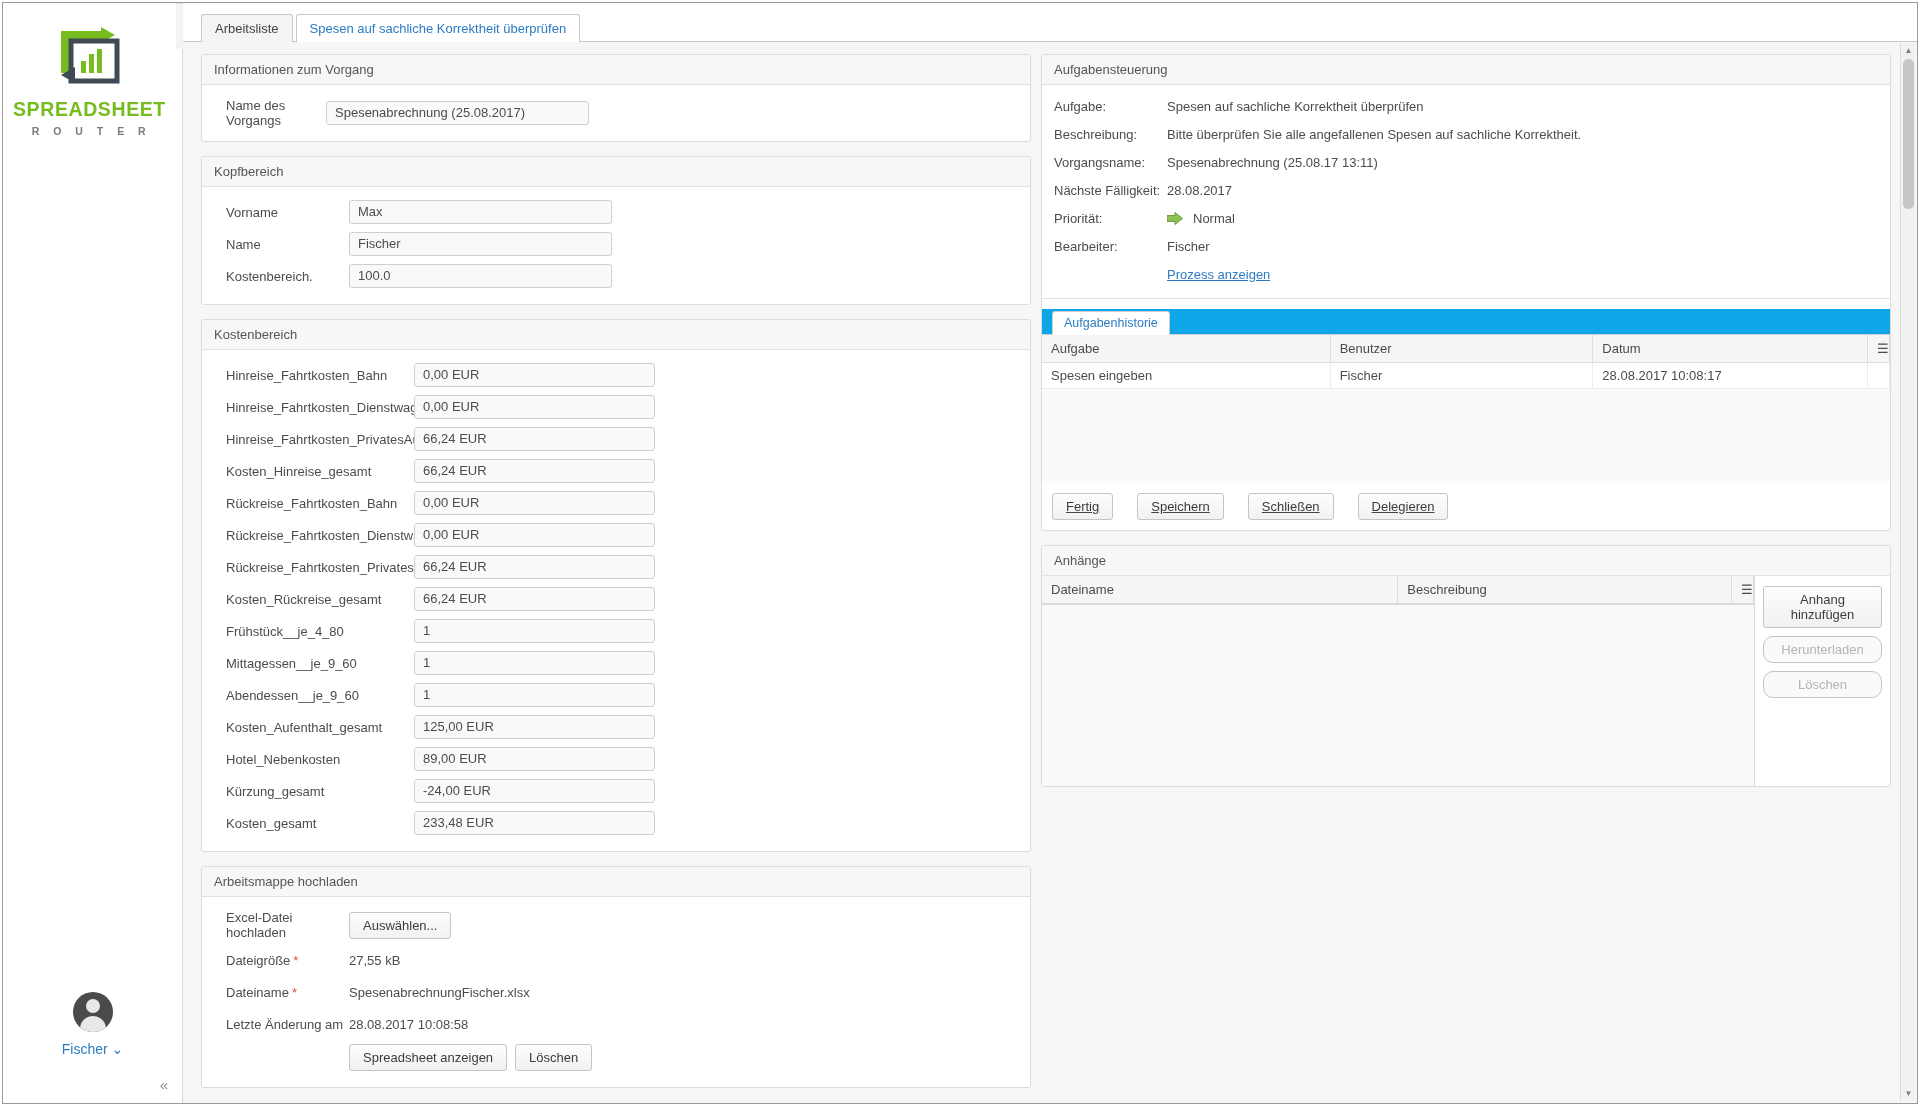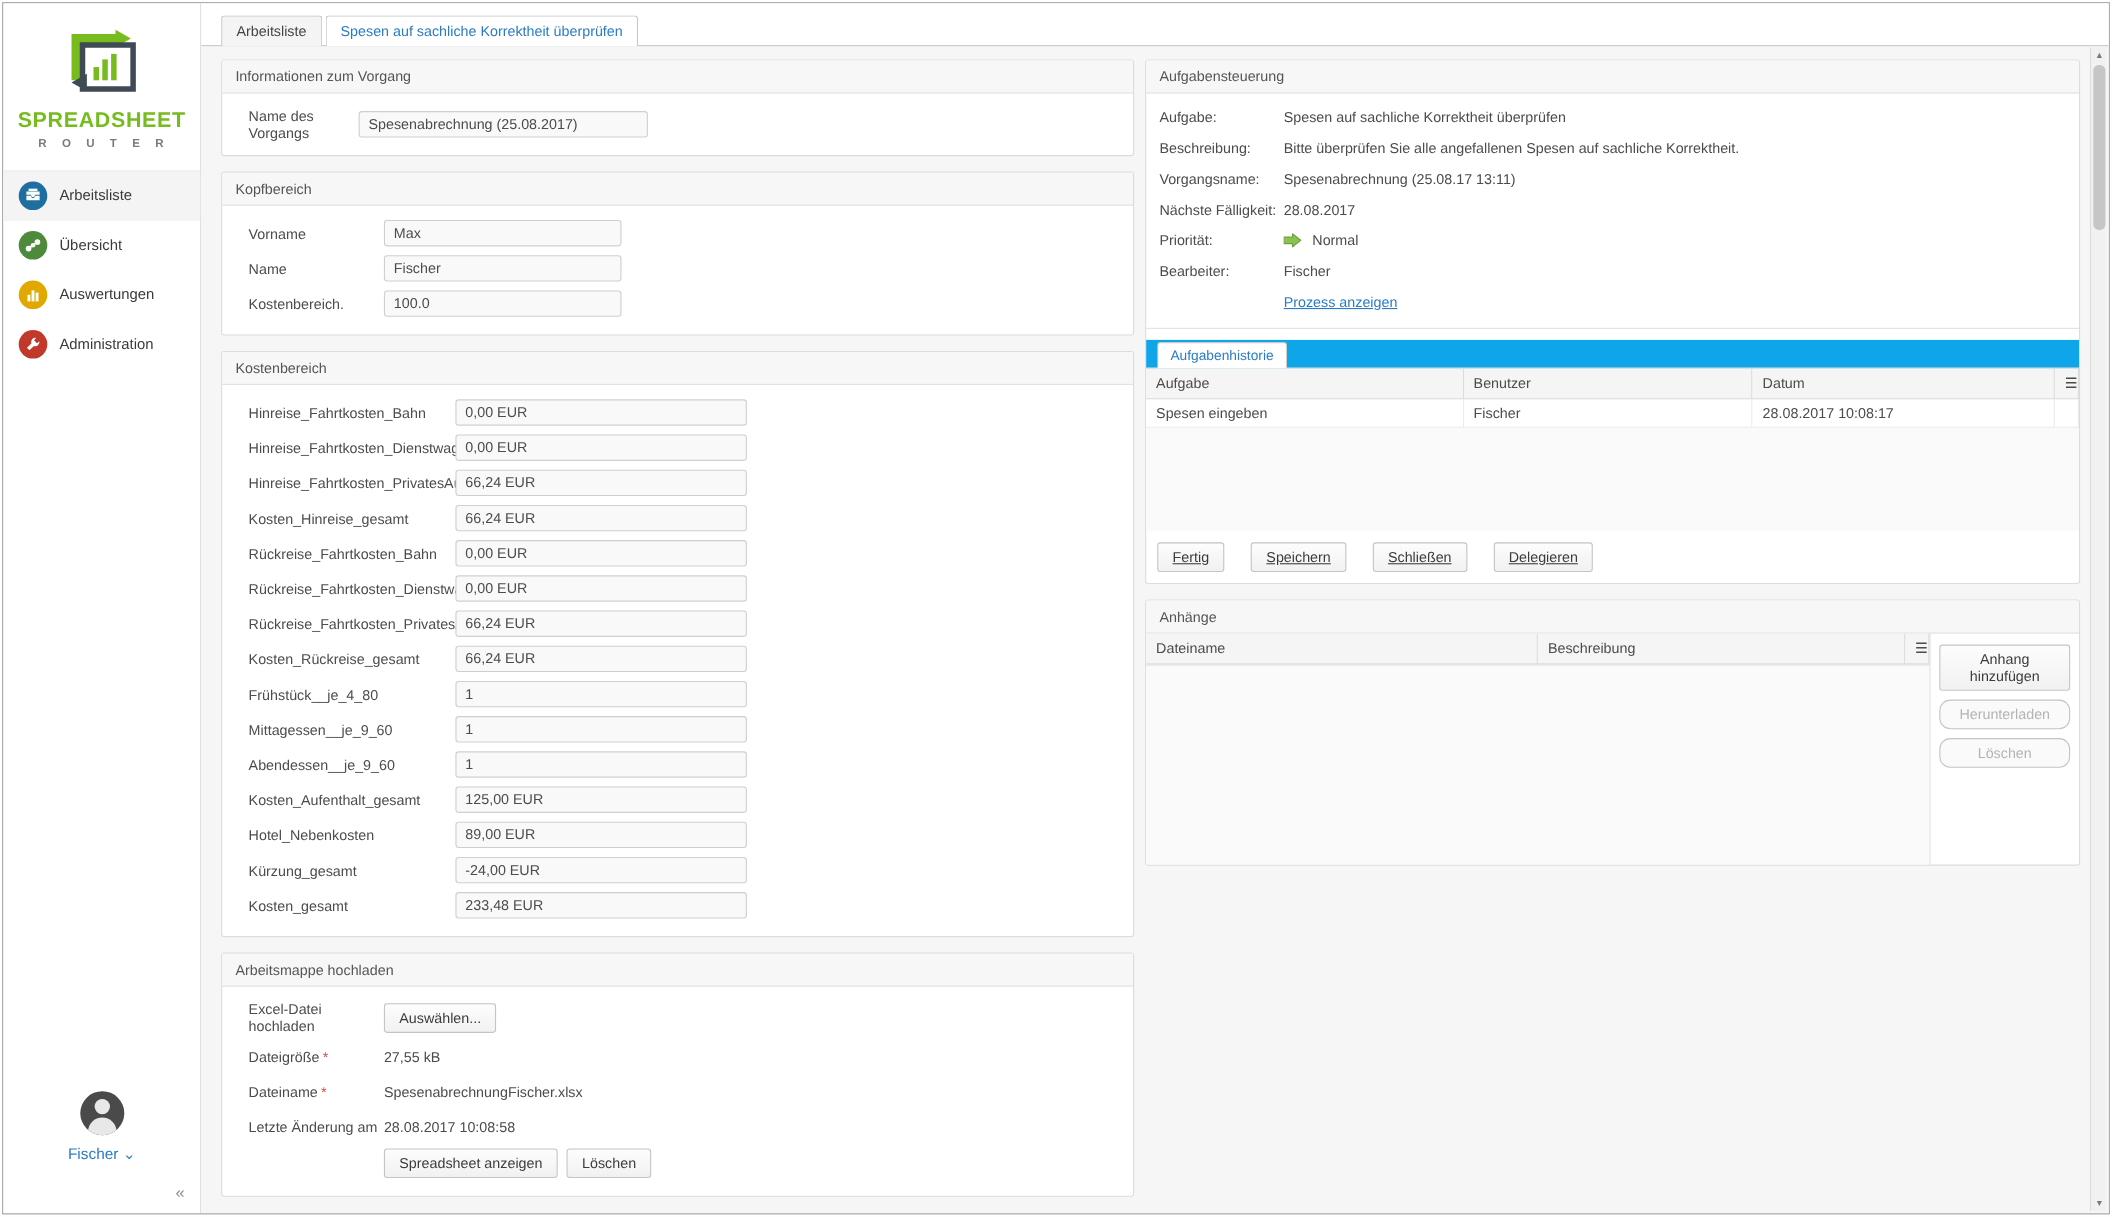--- a/index.html
+++ b/index.html
@@ -23,21 +23,21 @@
   }
 
   
   .sidebar {
     width: 180px;
     min-width: 180px;
     background: #ffffff;
     border-right: 1px solid #d9d9d9;
     position: relative;
     display: flex;
-    flex-direction: column;
+    flex-direction: row;
   }
   .logo-block {
     padding: 16px 10px 18px 10px;
     text-align: center;
   }
   .logo-mark { margin: 6px auto 10px auto; width: 72px; height: 62px; }
   .logo-name {
     font-size: 19.5px;
     letter-spacing: 0.6px;
     color: #77bc1f;
@@ -180,23 +180,23 @@
   .flabel.narrow { width: 135px; min-width: 135px; }
   .finput {
     border: 1px solid #cfcfcf;
     background: #f9f9f9;
     border-radius: 3px;
     height: 24px;
     line-height: 22px;
     padding: 0 8px;
     font-size: 13px;
     color: #4c4c4c;
-    width: 216px;
-  }
-  .finput.wide { width: 265px; }
+    width: 263px;
+  }
+  .finput.wide { width: 241px; }
   .finput.vorgang { width: 263px; }
   .fvalue { font-size: 13px; color: #4c4c4c; }
   .req { color: #d9534f; padding-left: 3px; }
 
   
   .drow { display: flex; margin-bottom: 13px; align-items: flex-end; }
   .dterm {
     width: 113px; min-width: 113px;
     font-size: 13px; color: #4c4c4c;
   }

